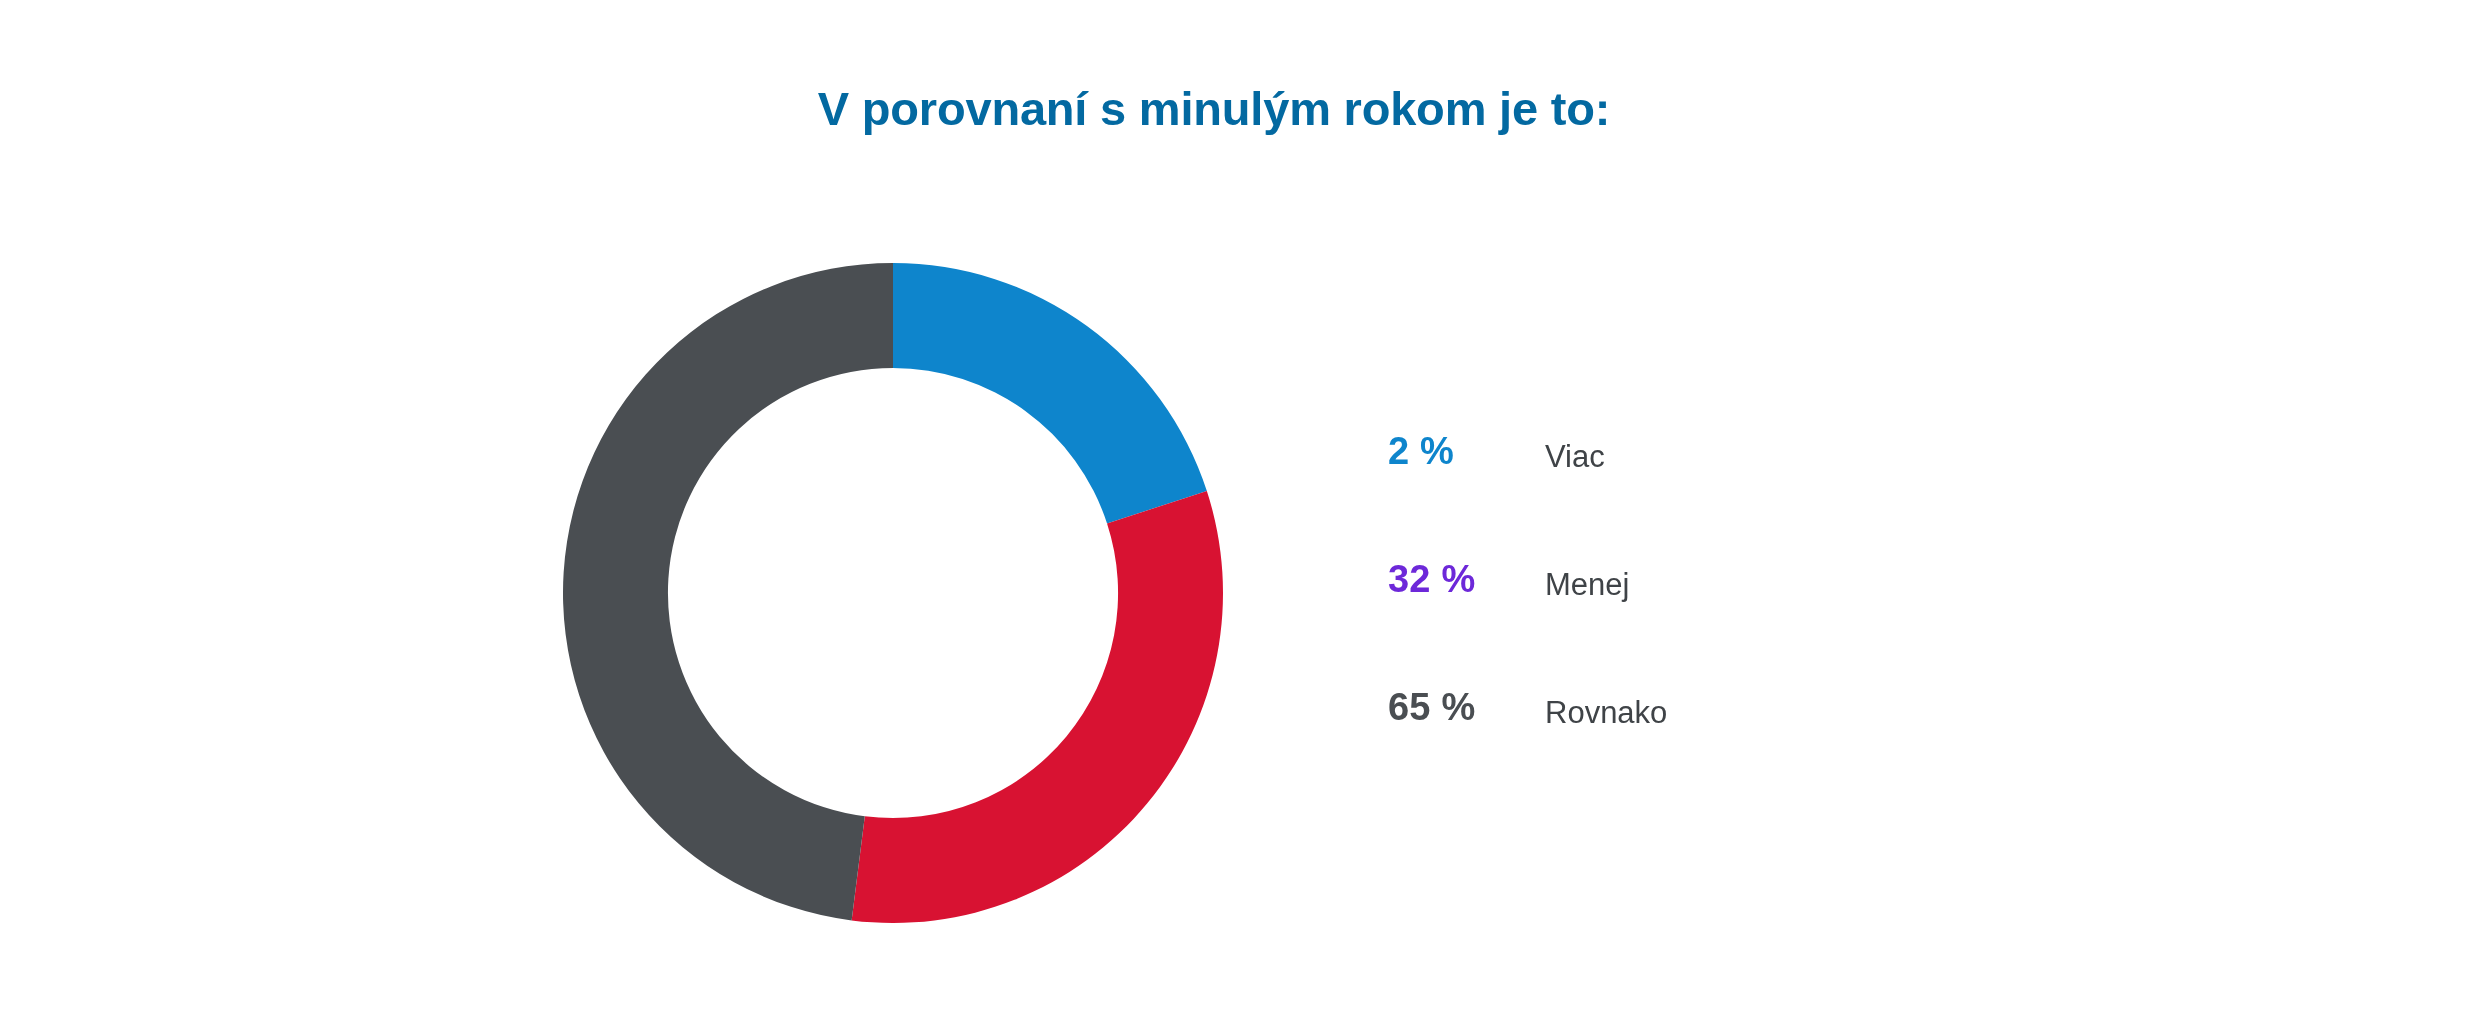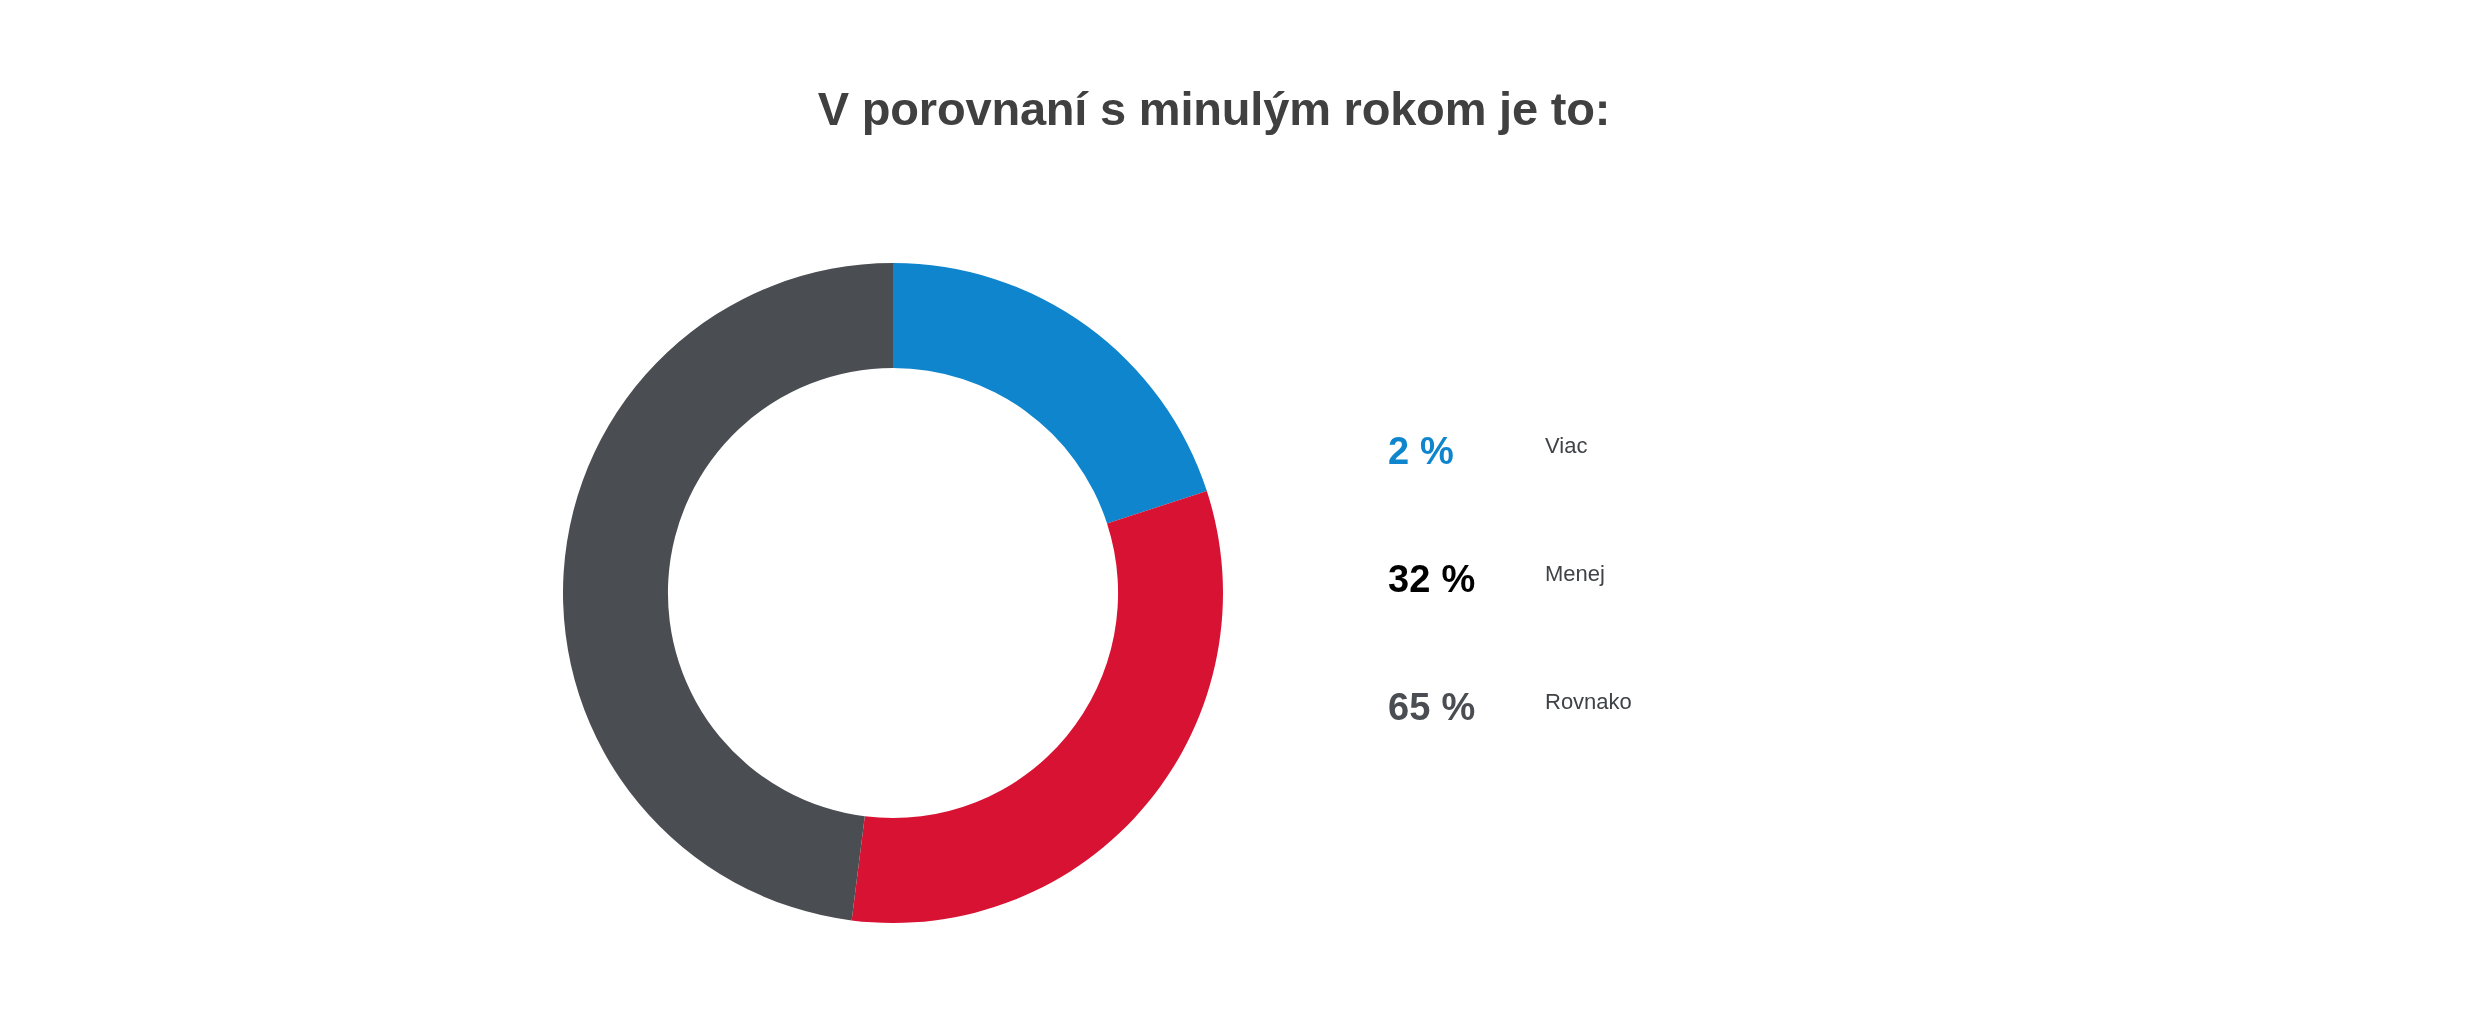--- a/index.html
+++ b/index.html
@@ -26,21 +26,21 @@
   #chart-title {
     position: absolute;
     left: 0;
     top: 83px;
     width: 2430px;
     text-align: center;
     font-family: "Liberation Sans", sans-serif;
     font-size: 47px;
     font-weight: bold;
     letter-spacing: -0.2px;
-    color: #404040;
+    color: #0369a1;
     white-space: nowrap;
     line-height: 1.1;
   }
   
   #title-wrap {
     position: absolute;
     left: 714px;
     top: 83px;
     width: 1000px;
     text-align: center;
@@ -78,23 +78,23 @@
     font-family: "Liberation Sans", sans-serif;
     font-size: 38px;
     font-weight: bold;
     letter-spacing: 0.2px;
     white-space: nowrap;
     line-height: 1;
   }
   .legend-label {
     position: absolute;
     left: 157px;
-    top: 3px;
+    top: 9px;
     font-family: "Liberation Sans", sans-serif;
-    font-size: 22px;
+    font-size: 31px;
     font-weight: normal;
     color: #3f4347;
     white-space: nowrap;
     line-height: 1;
   }
 </style>
 </head>
 <body>
 
 <div id="page">
@@ -112,21 +112,21 @@
         </g>
     </svg>
   </div>
 
   <div id="legend">
       <div class="legend-row">
         <div class="legend-pct" style="color: rgb(14, 133, 204);">2 %</div>
         <div class="legend-label">Viac</div>
       </div>
       <div class="legend-row">
-        <div class="legend-pct" style="color: #000000;">32 %</div>
+        <div class="legend-pct" style="color: #6d28d9;">32 %</div>
         <div class="legend-label">Menej</div>
       </div>
       <div class="legend-row">
         <div class="legend-pct" style="color: rgb(74, 78, 82);">65 %</div>
         <div class="legend-label">Rovnako</div>
       </div>
     </div>
 
 </div>
 

